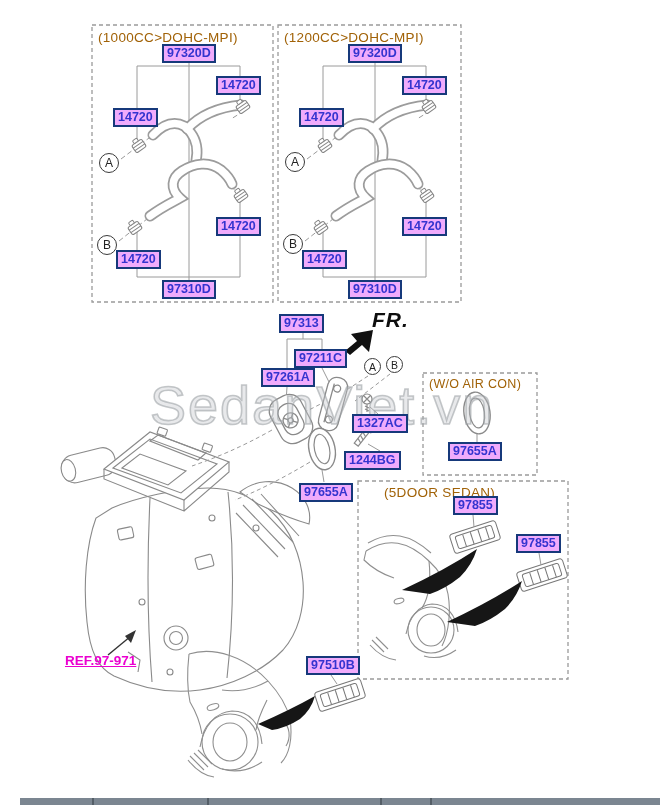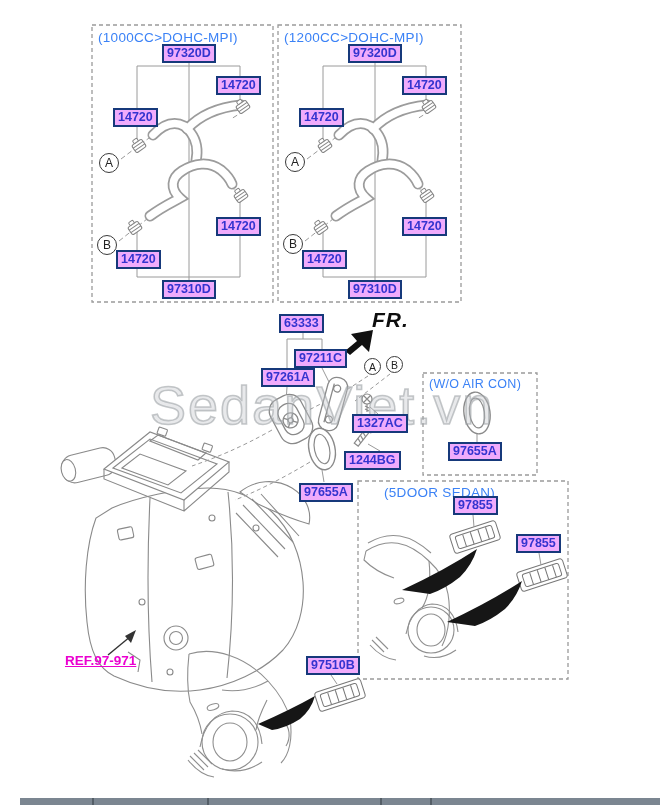--- a/index.html
+++ b/index.html
@@ -6,21 +6,21 @@
   body{width:660px;height:805px;position:relative;background:#ffffff;
        font-family:"Liberation Sans",sans-serif;overflow:hidden;}
   .art{position:absolute;left:0;top:0;z-index:1;}
   .watermark{position:absolute;left:150px;top:374px;z-index:5;white-space:nowrap;
        font-size:54px;font-weight:400;letter-spacing:2px;
        color:rgba(195,198,202,0.38);text-align:center;-webkit-text-stroke:1.6px rgba(152,156,160,0.55);}
   .callout{position:absolute;z-index:10;white-space:nowrap;
        border:2px solid #16397b;background:#f0abfc;color:#3434cf;
        font-size:12.5px;font-weight:700;line-height:15px;padding:0 3px;}
   .boxtitle{position:absolute;z-index:9;white-space:nowrap;
-       font-size:13.5px;color:#3b82f6;letter-spacing:0.3px;}
+       font-size:13.5px;color:#a16207;letter-spacing:0.3px;}
   .viewmark{position:absolute;z-index:9;width:20px;height:20px;border-radius:50%;
        border:1.6px solid #3a3a3a;background:#fff;color:#222;font-size:12px;
        display:flex;align-items:center;justify-content:center;box-sizing:border-box;}
   .viewmark.sm{width:17px;height:17px;font-size:10.5px;}
   .fr{position:absolute;z-index:9;font-weight:700;font-size:21px;color:#0e0e0e;letter-spacing:1px;font-style:italic;}
   .ref{position:absolute;z-index:10;font-weight:700;font-size:13.5px;color:#ea00d0;
        text-decoration:underline;white-space:nowrap;margin-left:28px;}
   .footerbar{position:absolute;left:20px;top:798px;width:640px;height:7px;
        background:#7b8691;z-index:8;}
   .footerbar .seg{position:absolute;top:0;width:2px;height:7px;background:#545e67;}
@@ -237,21 +237,21 @@
 <div class="callout" style="left:116px;top:250px;">14720</div>
 <div class="callout" style="left:162px;top:280px;">97310D</div>
 
 <div class="callout" style="left:348px;top:44px;">97320D</div>
 <div class="callout" style="left:402px;top:76px;">14720</div>
 <div class="callout" style="left:299px;top:108px;">14720</div>
 <div class="callout" style="left:402px;top:217px;">14720</div>
 <div class="callout" style="left:302px;top:250px;">14720</div>
 <div class="callout" style="left:348px;top:280px;">97310D</div>
 
-<div class="callout" style="left:279px;top:314px;">63333</div>
+<div class="callout" style="left:279px;top:314px;">97313</div>
 <div class="callout" style="left:294px;top:349px;">97211C</div>
 <div class="callout" style="left:261px;top:368px;">97261A</div>
 <div class="callout" style="left:352px;top:414px;text-align:center;">1327AC</div>
 <div class="callout" style="left:344px;top:451px;">1244BG</div>
 <div class="callout" style="left:299px;top:483px;">97655A</div>
 
 <div class="callout" style="left:448px;top:442px;">97655A</div>
 
 <div class="callout" style="left:453px;top:496px;">97855</div>
 <div class="callout" style="left:516px;top:534px;">97855</div>

